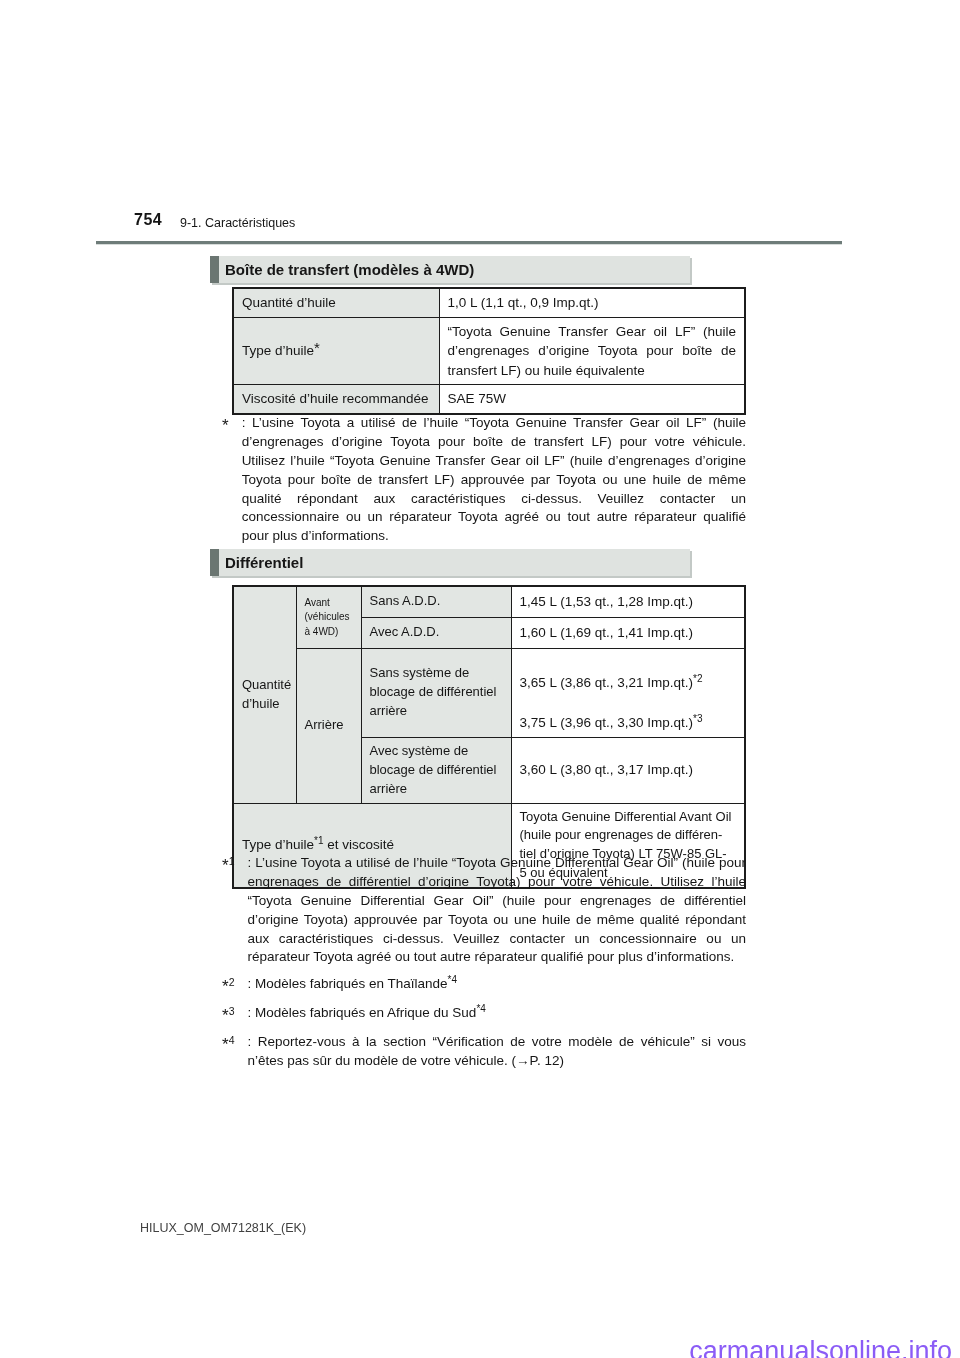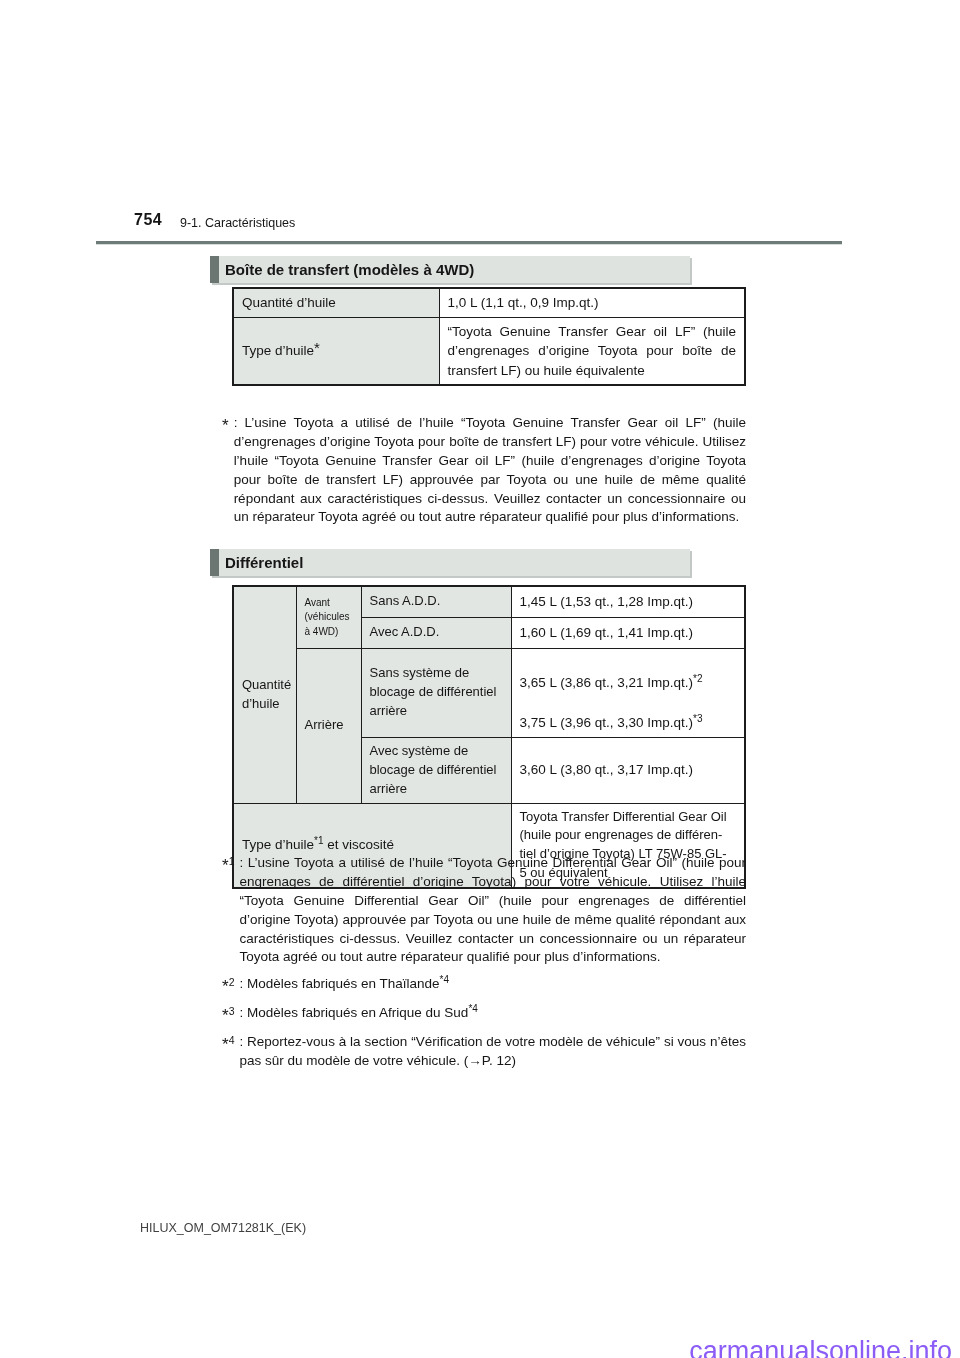--- a/index.html
+++ b/index.html
@@ -29,21 +29,21 @@
   .vl{display:block;line-height:1.45;}
   .val4{font-size:13px;padding:5px 5px 5px 7px;}
   sup.sup-sm{font-size:10px;vertical-align:5px;line-height:0;}
   sup.star-big{font-size:15px;vertical-align:2px;line-height:0;}
   
   .footnote{display:flex;align-items:flex-start;font-size:13.5px;line-height:1.4;}
   .fn-abs{position:absolute;}
   .fn-marker{flex:0 0 auto;margin-right:5px;white-space:nowrap;}
   .fn-star{font-size:17px;line-height:1;vertical-align:-2px;}
   .fn-num{font-size:10.5px;vertical-align:4px;}
-  .fn-text{flex:1 1 auto;text-align:justify;}
+  .fn-text{flex:1 1 auto;text-align:justify;margin-left:8px;}
   .fn-text sup{font-size:10px;vertical-align:5px;line-height:0;}
   .fn-stack{position:absolute;display:flex;flex-direction:column;gap:8px;}
   
   .footer-code{position:absolute;left:140px;top:1221px;font-size:12.5px;color:#404040;}
   .watermark{position:absolute;right:8px;top:1336px;font-size:27px;color:#8b5cf6;letter-spacing:0;}
 </style>
 </head>
 <body>
 
 <div class="page">
@@ -63,20 +63,24 @@
         <col style="width:306px;">
       </colgroup>
     <tbody>
         <tr style="height:28px;">
       <td class="lbl">Quantité d’huile</td>
       <td class="val">1,0 L (1,1 qt., 0,9 Imp.qt.)</td>
     </tr>
     <tr style="height:64px;">
       <td class="lbl"><span>Type d’huile</span><sup class="star-big">*</sup></td>
       <td class="val just">“Toyota Genuine Transfer Gear oil LF” (huile d’engrenages d’origine Toyota pour boîte de transfert LF) ou huile équivalente</td>
+    </tr>
+    <tr style="height:28px;">
+      <td class="lbl">Viscosité d’huile recommandée</td>
+      <td class="val">SAE 75W</td>
     </tr>
   </tbody>
     </table>
 
   <div class="footnote fn-abs" style="left:222px;top:414px;width:524px;">
     <span class="fn-marker"><span class="fn-star">*</span><span class="fn-num"></span></span>
     <span class="fn-text">: L’usine Toyota a utilisé de l’huile “Toyota Genuine Transfer Gear oil LF” (huile d’engrenages d’origine Toyota pour boîte de transfert LF) pour votre véhicule. Utilisez l’huile “Toyota Genuine Transfer Gear oil LF” (huile d’engrenages d’origine Toyota pour boîte de transfert LF) approuvée par Toyota ou une huile de même qualité répondant aux caractéristiques ci-dessus. Veuillez contacter un concessionnaire ou un réparateur Toyota agréé ou tout autre réparateur qualifié pour plus d’informations.</span>
   </div>
 
   <div class="secbar" style="top:549px;">
@@ -110,21 +114,21 @@
         <div class="vline"><span>3,75 L (3,96 qt., 3,30 Imp.qt.)</span><sup class="sup-sm">*3</sup></div>
       </td>
     </tr>
     <tr style="height:59px;">
       <td class="lbl cond">Avec système de blocage de différentiel arrière</td>
       <td class="val">3,60 L (3,80 qt., 3,17 Imp.qt.)</td>
     </tr>
     <tr style="height:75px;">
       <td class="lbl" colspan="3"><span>Type d’huile</span><sup class="sup-sm">*1</sup><span> et viscosité</span></td>
       <td class="val val4">
-        <span class="vl">Toyota Transfer Differential Gear Oil</span>
+        <span class="vl">Toyota Genuine Differential Avant Oil</span>
         <span class="vl">(huile pour engrenages de différen-</span>
         <span class="vl">tiel d’origine Toyota) LT 75W-85 GL-</span>
         <span class="vl">5 ou équivalent</span>
       </td>
     </tr>
   </tbody>
     </table>
 
   <div class="fn-stack" style="left:222px;top:854px;width:524px;">
     <div class="footnote">

